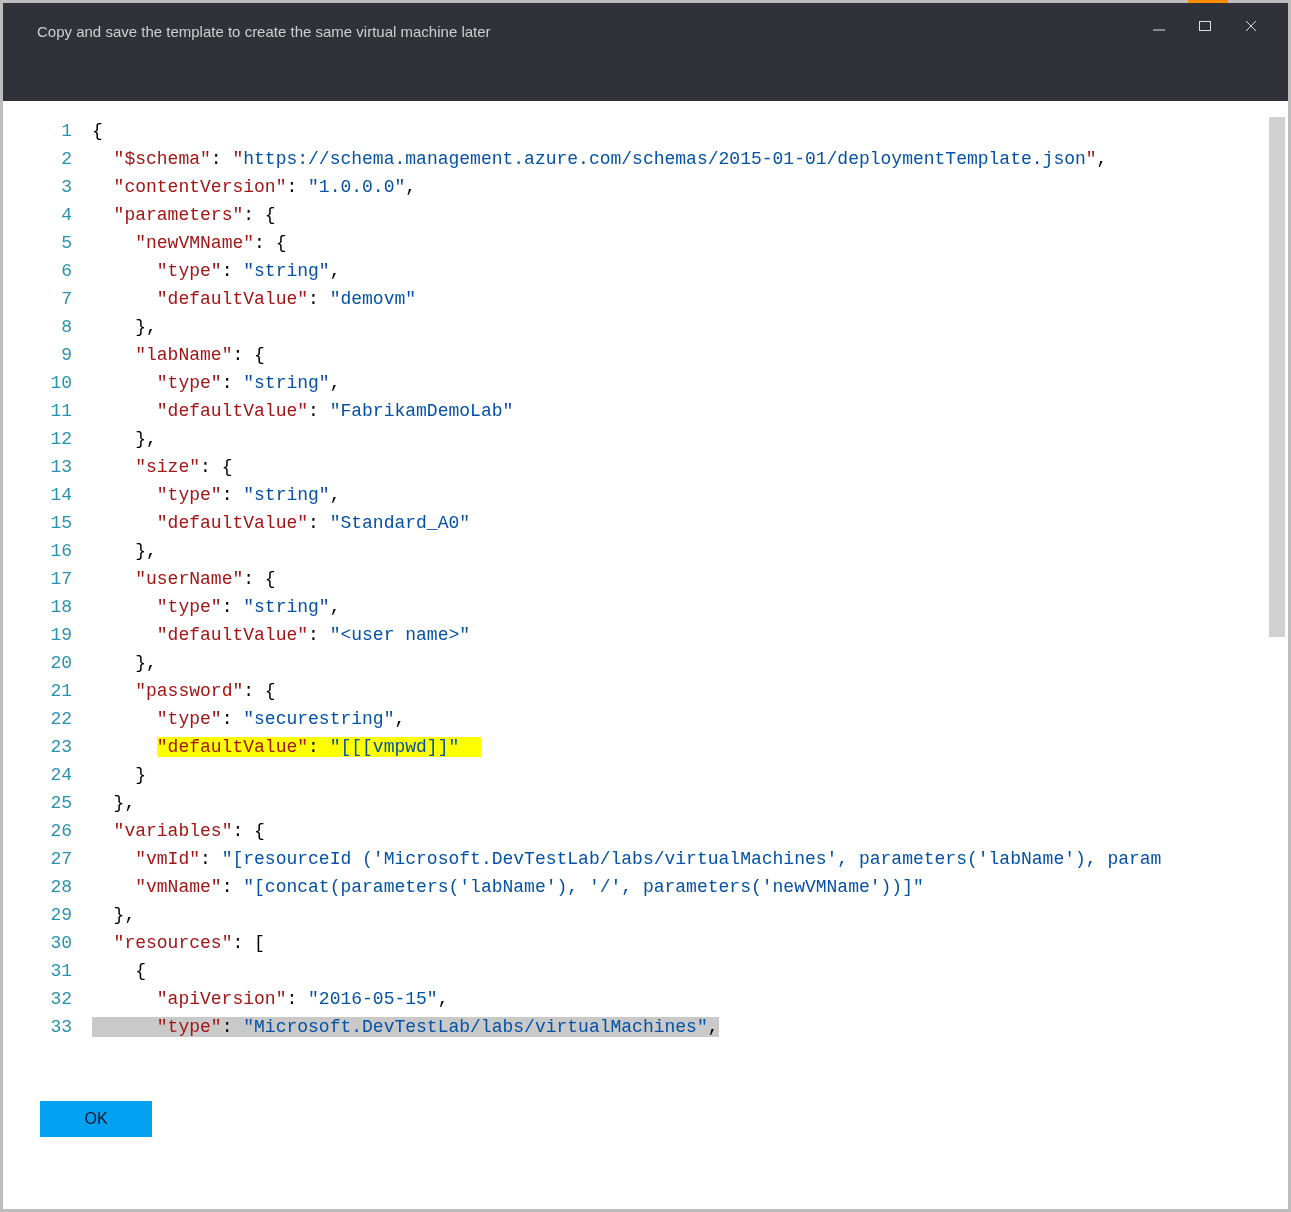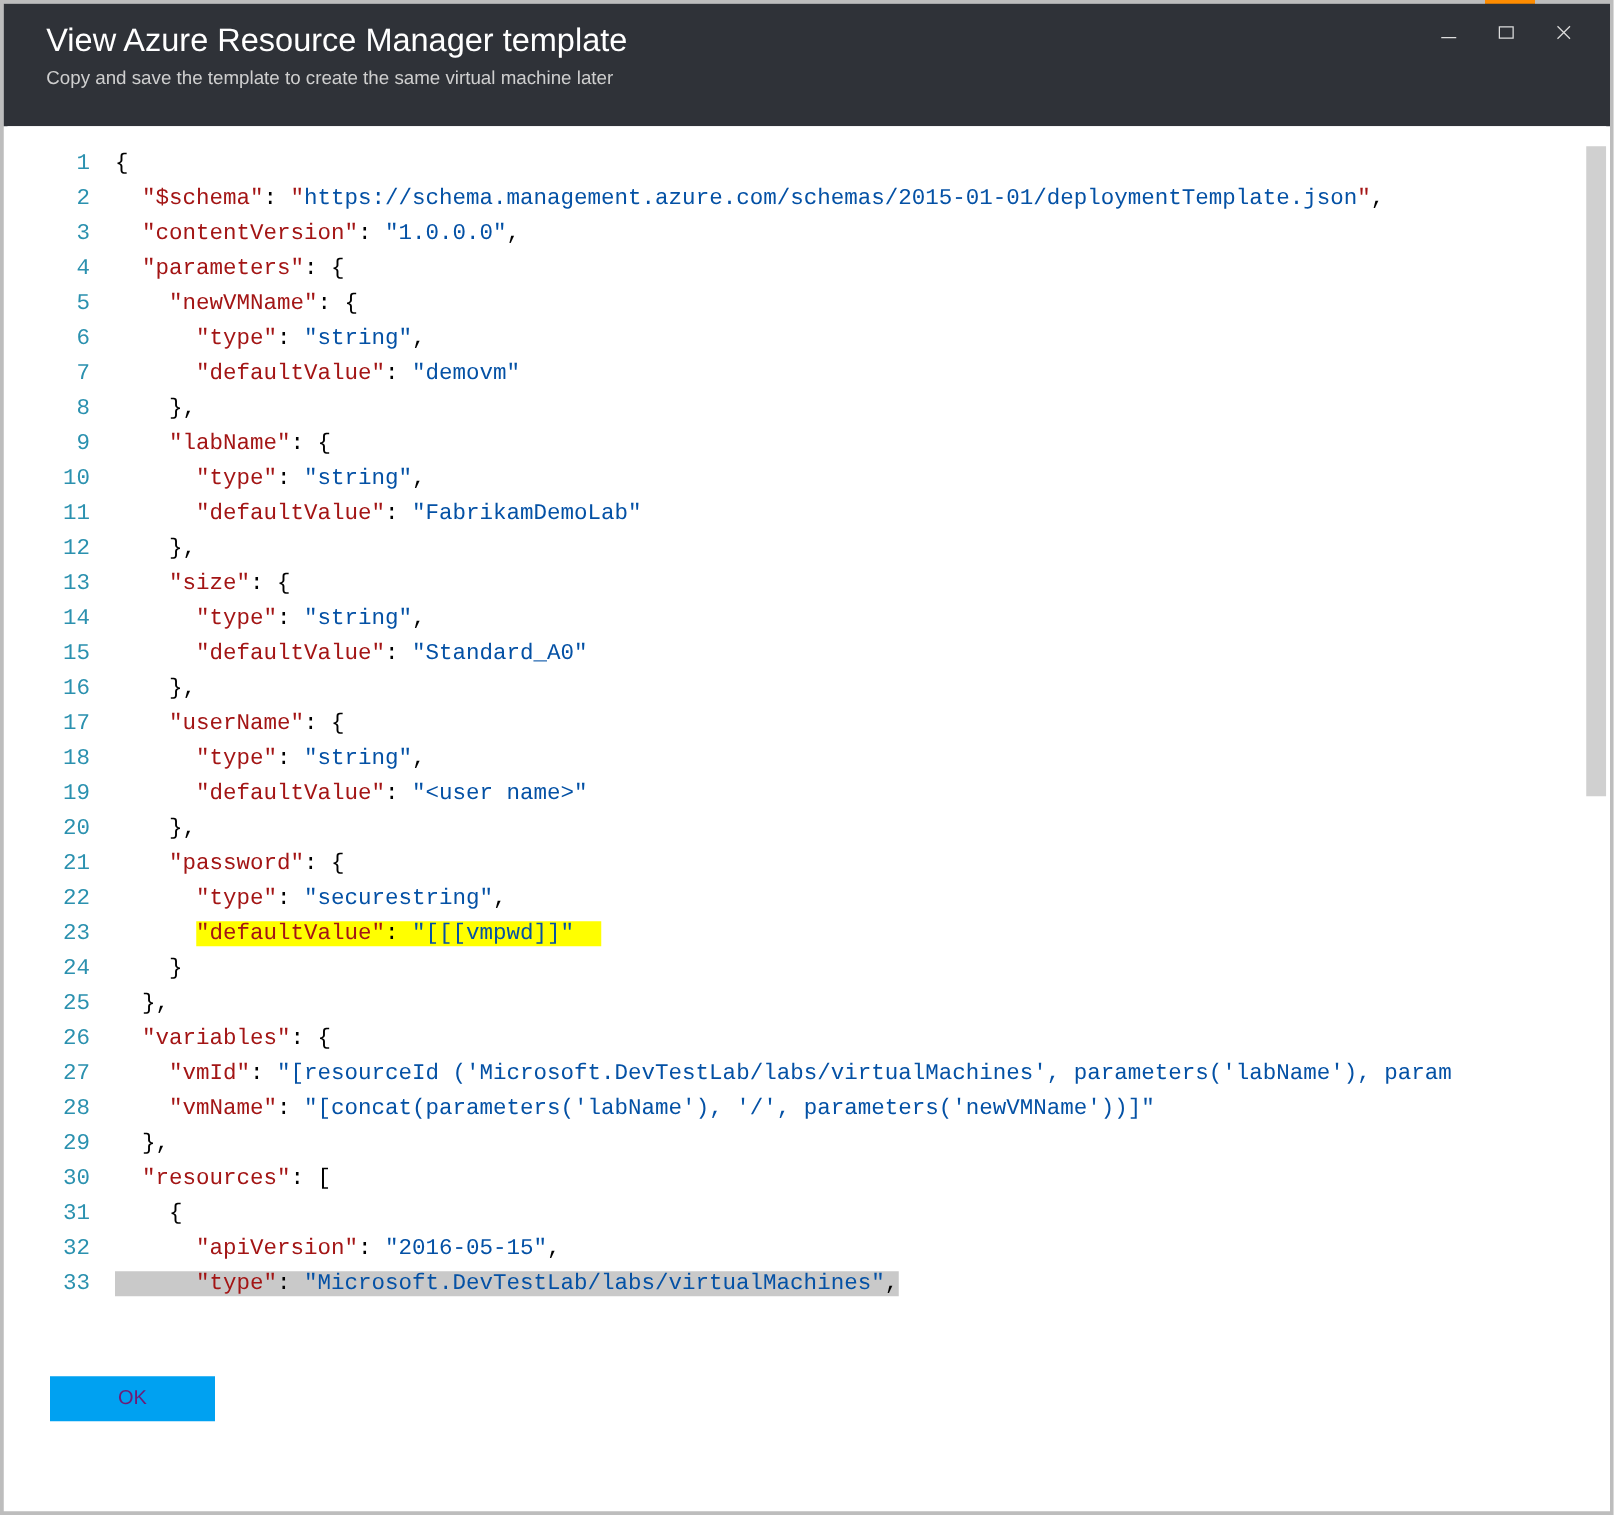--- a/index.html
+++ b/index.html
@@ -16,31 +16,30 @@
 .gutter{display:inline-block;width:86px;text-align:right;color:#2b91af;padding-right:20px;box-sizing:border-box;user-select:none;vertical-align:top}
 .codeline{display:block}
 .txt{color:#000}
 .key{color:#a31515}
 .str{color:#0451a5}
 .url{color:#0451a5;}
 .hl{background:#ffff00}
 .sel{background:#c9c9c9}
 .sv{position:absolute;top:16px;right:0;width:16px;height:520px;background:#d0d0d0}
 .footer{position:absolute;left:3px;right:3px;bottom:3px;height:81px;border-top:0;background:#fff;padding:24px 34px}
-.okbtn{background:#00a1f1;color:#701a75;border:none;width:132px;height:36px;font-size:16px;cursor:pointer;font-family:inherit}
+.okbtn{background:#00a1f1;color:#0f172a;border:none;width:112px;height:36px;font-size:16px;cursor:pointer;font-family:inherit}
 </style>
 </head>
 <body>
 
 <div class="chrome">
 
   <div class="tab-marker"></div>
 
   <div class="titlebar">
-    <h1>View Azure Resource Manager template</h1>
     <div class="sub">Copy and save the template to create the same virtual machine later</div>
     <div class="winbtns">
       <div class="winbtn">
         <svg viewBox="0 0 14 14">
             <line x1="1" y1="11" x2="13" y2="11"></line>
           </svg>
       </div>
       <div class="winbtn">
         <svg viewBox="0 0 14 14">
             <rect x="1.5" y="2.5" width="11" height="9"></rect>

